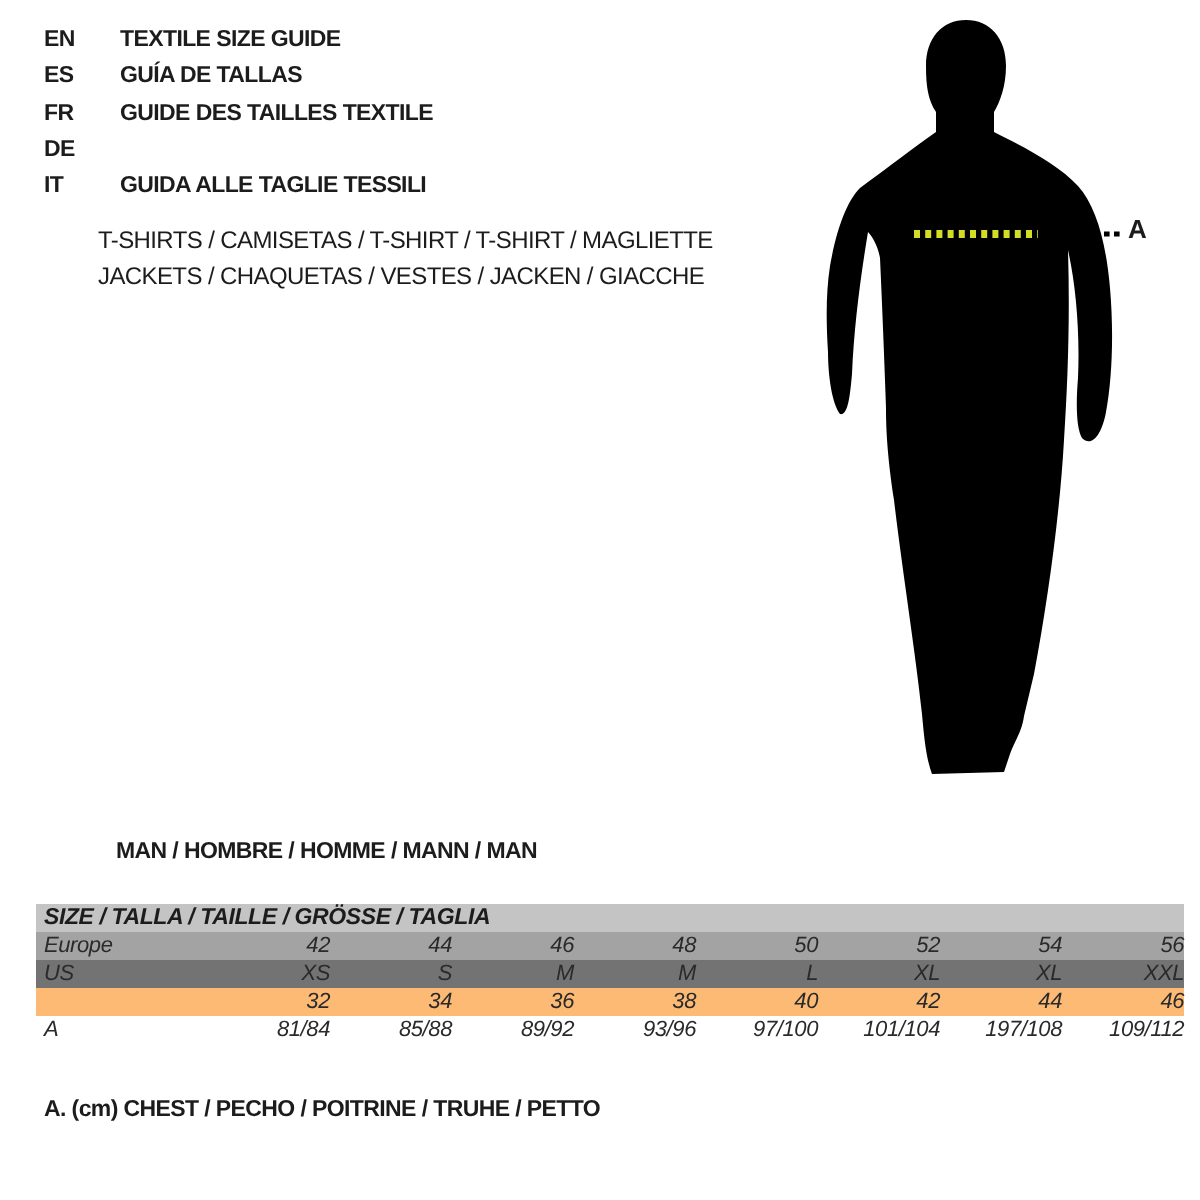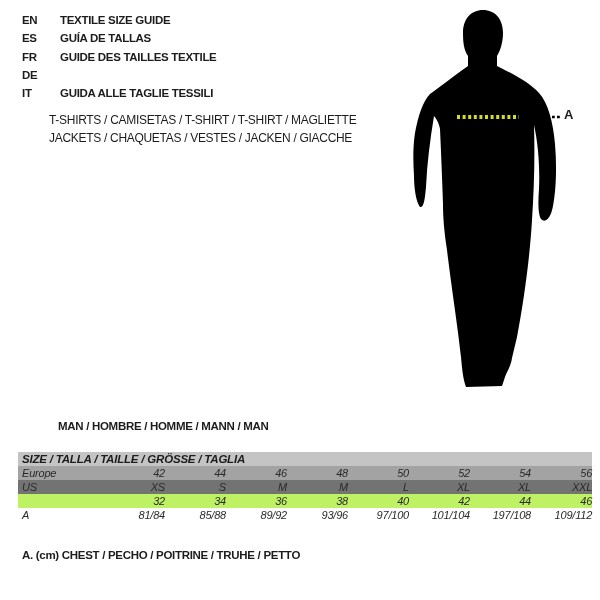--- a/index.html
+++ b/index.html
@@ -26,21 +26,21 @@
     border-collapse:collapse;table-layout:fixed;font-size:11px;letter-spacing:-0.2px;color:#2a2a2a;
   }
   .size-table td,.size-table th{padding:0;height:14px;vertical-align:middle;font-weight:normal;font-style:italic;}
   .size-table .hdr td{background:#c4c4c4;font-weight:bold;text-align:left;padding-left:4px;color:#1c1c1c;font-size:11.5px;}
   .size-table .lbl{text-align:left;padding-left:4px;}
   .size-table .val{text-align:right;}
   .size-table col.c-label{width:86px;}
   .size-table col.c-val{width:61px;}
   .row-europe td{background:#a3a3a3;}
   .row-us td{background:#737373;}
-  .row-blank td{background:#bef264;}
+  .row-blank td{background:#fdba74;}
   .row-a td{background:#ffffff;}
   
   .footnote{position:absolute;left:22px;top:549px;font-size:11.5px;font-weight:bold;letter-spacing:-0.3px;}
 </style>
 </head>
 <body>
 
 <div class="page">
 
   <div class="langs">

